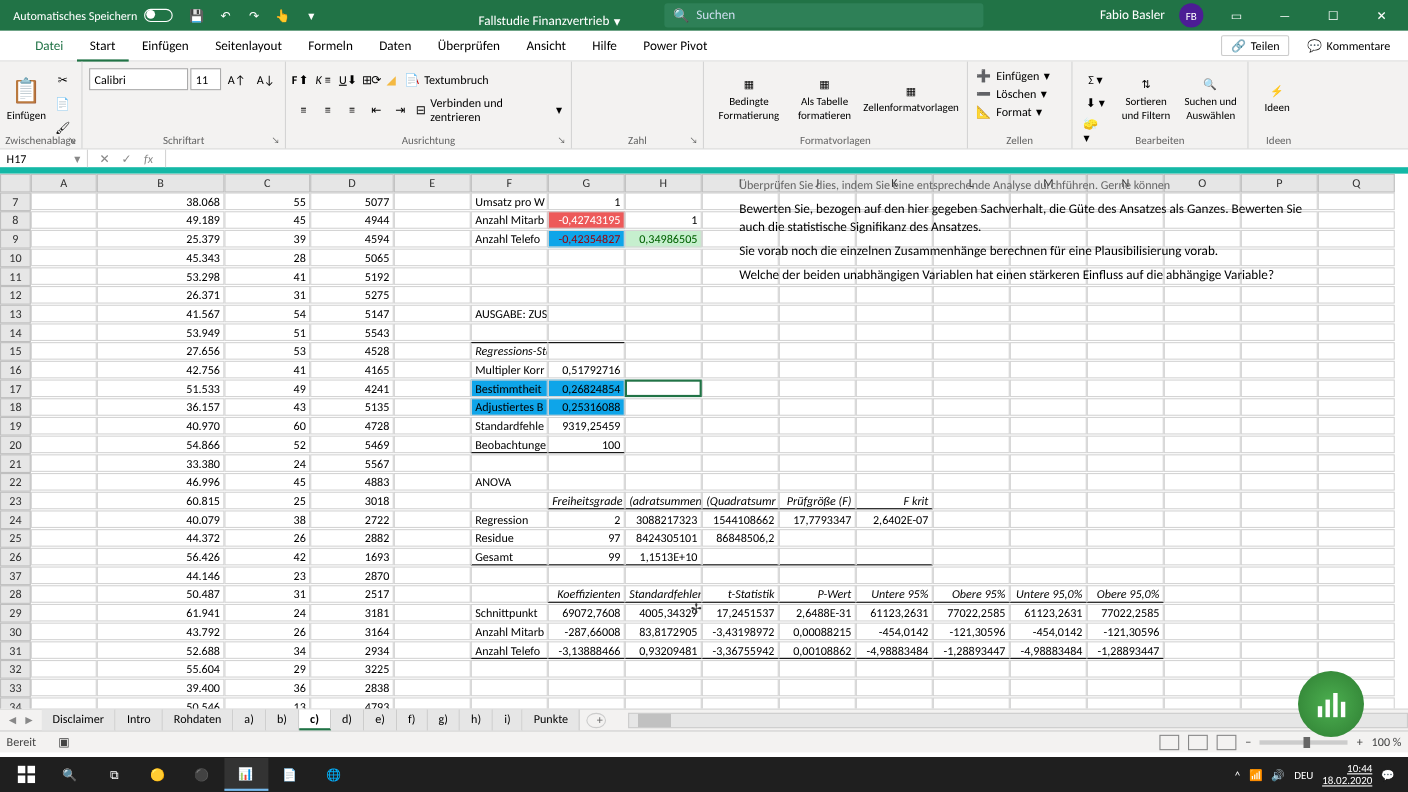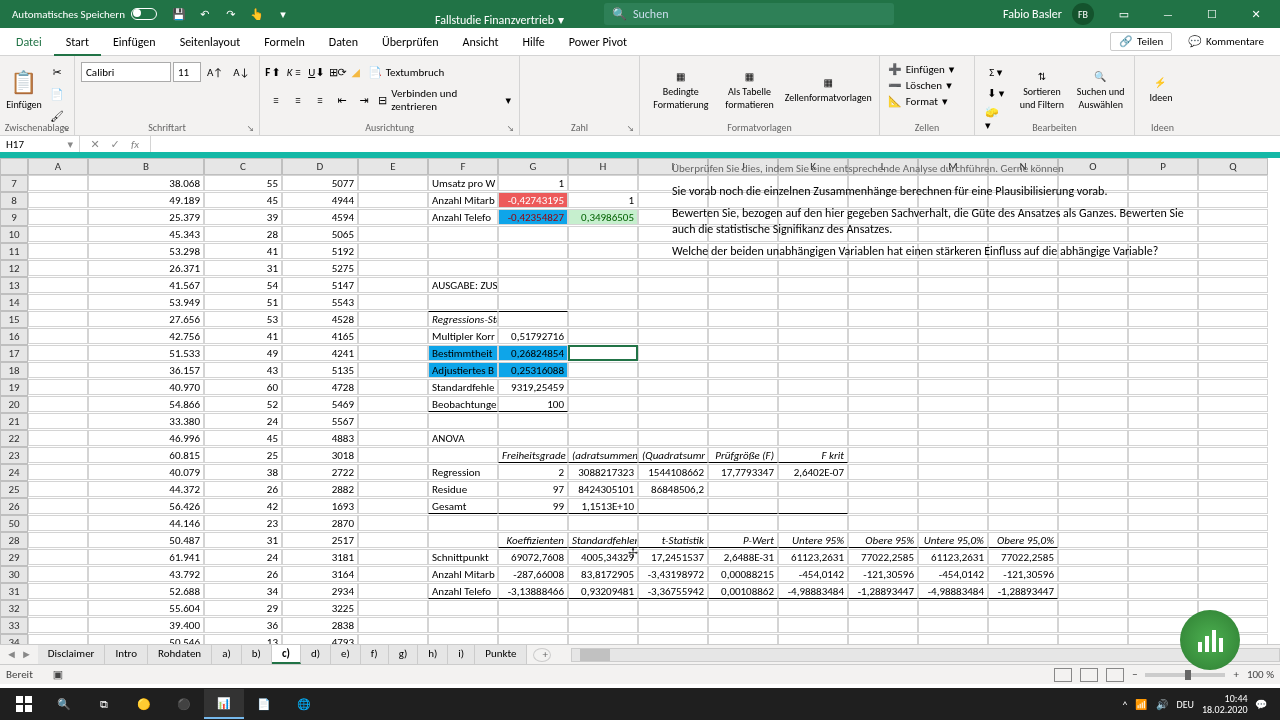--- a/index.html
+++ b/index.html
@@ -8,26 +8,26 @@
 
 .titlebar { background: #217346; height: 28px; display: flex; align-items: center; color: #fff; padding: 0 4px; }
 .titlebar .left-group { display: flex; align-items: center; gap: 2px; }
 .titlebar .autosave { display: flex; align-items: center; gap: 6px; padding: 0 8px; font-size: 11px; }
 .toggle { width: 26px; height: 12px; border: 1px solid #fff; border-radius: 7px; position: relative; }
 .toggle::after { content: ''; position: absolute; left: 1px; top: 0px; width: 8px; height: 8px; background: #fff; border-radius: 50%; }
 .titlebar .qat-btn { width: 24px; height: 24px; display: flex; align-items: center; justify-content: center; cursor: pointer; }
 .titlebar .filename { margin-left: 140px; font-size: 12px; display: flex; align-items: center; gap: 4px; margin-top: 12px; }
 .titlebar .search { margin-left: 40px; background: #2e8057; border-radius: 3px; width: 290px; height: 22px; display: flex; align-items: center; padding: 0 8px; gap: 6px; font-size: 12px; }
 .titlebar .right-group { margin-left: auto; display: flex; align-items: center; gap: 4px; }
-.titlebar .user { display: flex; align-items: center; gap: 10px; font-size: 12px; padding: 0 6px; }
-.titlebar .avatar { width: 22px; height: 22px; background: #14532d; border-radius: 50%; display: flex; align-items: center; justify-content: center; font-size: 10px; }
+.titlebar .user { display: flex; align-items: center; gap: 0; font-size: 12px; padding: 0 6px; }
+.titlebar .avatar { width: 22px; height: 22px; background: #4c1d95; border-radius: 50%; display: flex; align-items: center; justify-content: center; font-size: 10px; margin-left: 13px; }
 .win-btn { width: 40px; height: 28px; display: flex; align-items: center; justify-content: center; cursor: pointer; }
 
 
-.ribbon-tabs { background: #fff; height: 28px; display: flex; align-items: center; border-bottom: 1px solid #d4d4d4; padding-left: 4px; }
+.ribbon-tabs { background: #fff; height: 28px; display: flex; align-items: center; border-bottom: 1px solid #d4d4d4; padding-left: 20px; }
 .ribbon-tab { padding: 0 12px; height: 28px; line-height: 28px; font-size: 12px; cursor: pointer; }
 .ribbon-tab.file { color: #217346; font-weight: normal; }
 .ribbon-tab.active { border-bottom: 2px solid #217346; color: #000000; }
 .ribbon-tabs .right { margin-left: auto; display: flex; gap: 8px; padding-right: 8px; }
 .share-btn { border: 1px solid #ccc; padding: 2px 8px; font-size: 11px; display: flex; align-items: center; gap: 4px; border-radius: 2px; }
 
 
 .ribbon { background: #f3f2f1; height: 80px; display: flex; border-bottom: 1px solid #d4d4d4; }
 .rib-group { border-right: 1px solid #d4d4d4; padding: 2px 6px; display: flex; flex-direction: column; height: 100%; position: relative; }
 .rib-group-label { position: absolute; bottom: 1px; left: 0; right: 0; text-align: center; font-size: 10px; color: #666; }
@@ -81,21 +81,21 @@
 .statusbar .right { margin-left: auto; display: flex; align-items: center; gap: 8px; }
 .view-btn { width: 18px; height: 14px; border: 1px solid #888; }
 .zoom-slider { width: 80px; height: 4px; background: #ccc; position: relative; }
 .zoom-slider::after { content: ''; position: absolute; left: 50%; top: -3px; width: 6px; height: 10px; background: #666; }
 
 
 .taskbar { position: fixed; bottom: 0; left: 0; right: 0; height: 32px; background: #1f1f1f; display: flex; align-items: center; padding: 0 4px; }
 .task-item { width: 40px; height: 30px; display: flex; align-items: center; justify-content: center; }
 .task-item.active { border-bottom: 2px solid #76b9ed; background: #333; }
 .tray { margin-left: auto; display: flex; align-items: center; color: #fff; font-size: 10px; gap: 8px; padding-right: 8px; }
-.tray .clock { text-align: right; line-height: 1.1; }
+.tray .clock { text-align: right; line-height: 1.1; text-decoration: underline; }
 
 .badge-float { position: fixed; right: 40px; bottom: 50px; width: 60px; height: 60px; border-radius: 50%; background: radial-gradient(circle, #4caf50, #2e7d32); display: flex; align-items: center; justify-content: center; }
 
 svg { display: block; }
 .corner { background: #e6e6e6; border: 0.5px solid #bfbfbf; }
 </style>
 </head>
 <body>
 
 <div class="titlebar">
@@ -664,21 +664,21 @@
       <div class="cell r bb">1,1513E+10</div>
       <div class="cell r bb"></div>
       <div class="cell r bb"></div>
       <div class="cell r bb"></div>
       <div class="cell"></div>
       <div class="cell"></div>
       <div class="cell"></div>
       <div class="cell"></div>
       <div class="cell"></div>
       <div class="cell"></div>
-      <div class="row-header">50</div>
+      <div class="row-header">37</div>
       <div class="cell"></div>
       <div class="cell r">44.146</div>
       <div class="cell r">23</div>
       <div class="cell r">2870</div>
       <div class="cell"></div>
       <div class="cell"></div>
       <div class="cell"></div>
       <div class="cell"></div>
       <div class="cell"></div>
       <div class="cell"></div>
@@ -811,22 +811,22 @@
       <div class="cell"></div>
       <div class="cell"></div>
       <div class="cell"></div>
       <div class="cell"></div>
       <div class="cell"></div>
       <div class="cell"></div>
       <div class="cell"></div>
     </div>
   <div class="textblock">
     <p style="color:#666;font-size:11px">Überprüfen Sie dies, indem Sie eine entsprechende Analyse durchführen. Gerne können</p>
+    <p>Bewerten Sie, bezogen auf den hier gegeben Sachverhalt, die Güte des Ansatzes als Ganzes. Bewerten Sie auch die statistische Signifikanz des Ansatzes.</p>
     <p>Sie vorab noch die einzelnen Zusammenhänge berechnen für eine Plausibilisierung vorab.</p>
-    <p>Bewerten Sie, bezogen auf den hier gegeben Sachverhalt, die Güte des Ansatzes als Ganzes. Bewerten Sie auch die statistische Signifikanz des Ansatzes.</p>
     <p>Welche der beiden unabhängigen Variablen hat einen stärkeren Einfluss auf die abhängige Variable?</p>
   </div>
   <div class="cursor-plus">✢</div>
 </div>
 
 <div class="sheet-tabs">
   <div class="nav-arrows">
     <span>◄</span>
     <span>►</span>
   </div>

